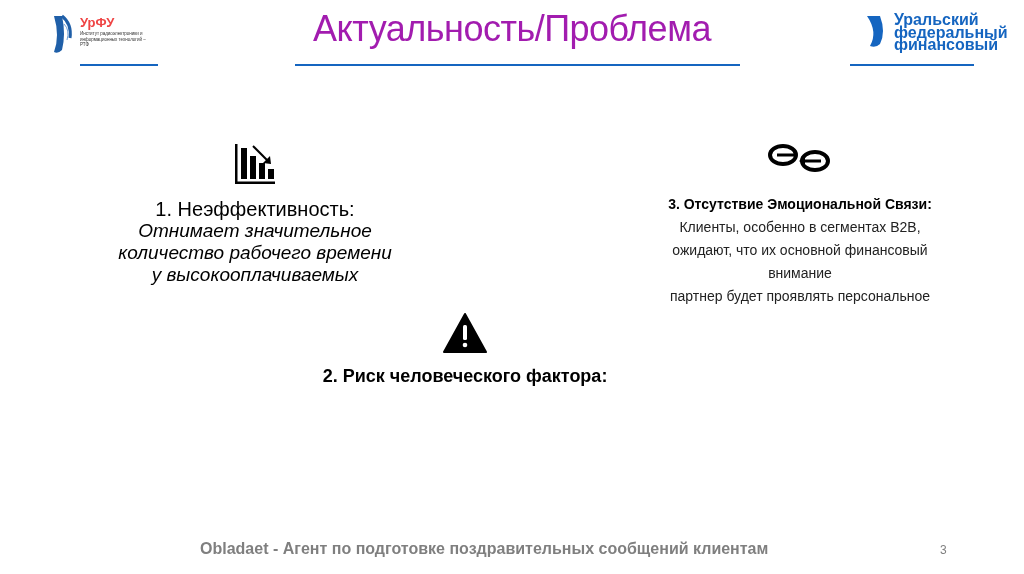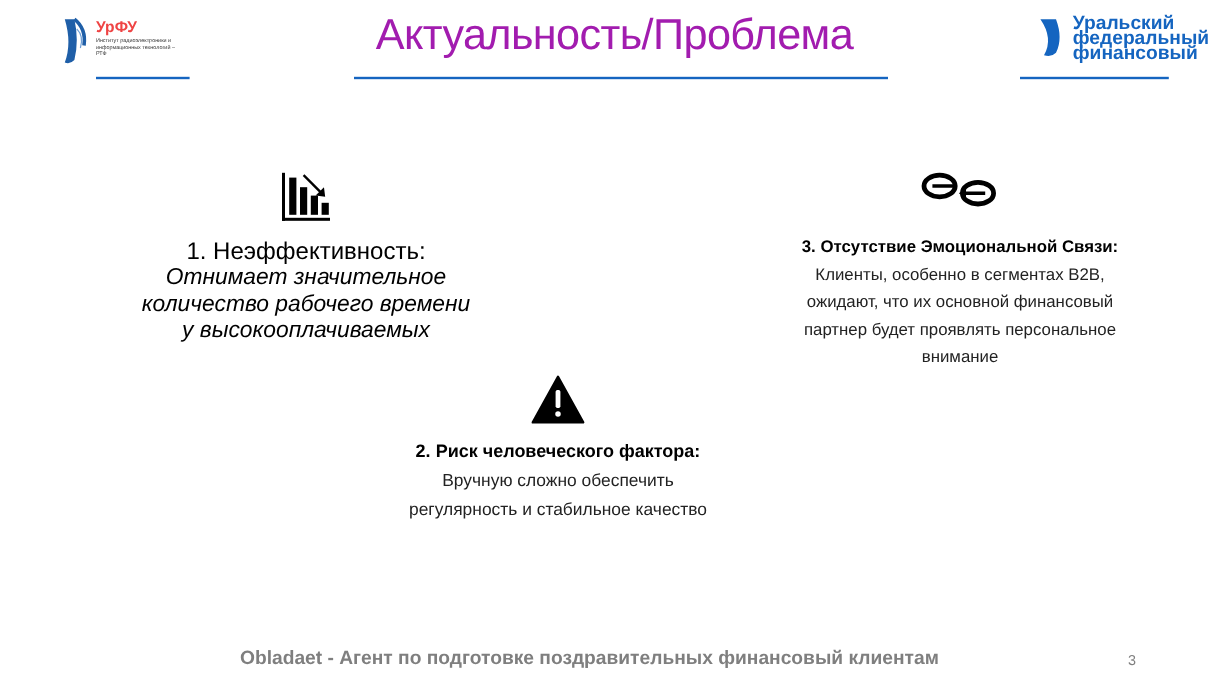--- a/index.html
+++ b/index.html
@@ -14,21 +14,21 @@
   .title{position:absolute;left:0;width:1024px;top:8px;text-align:center;font-size:36px;color:#a21caf;letter-spacing:-0.5px;}
   .rule{position:absolute;top:64px;height:2px;background:#1565c0;}
   .block{position:absolute;text-align:center;}
   .b1{left:90px;width:280px;top:142px;margin-left:25px;}
   .b1 .head{font-size:20px;font-weight:normal;line-height:22px;margin-top:8px;}
   .b1 .body{font-size:19px;line-height:22px;font-style:italic;}
   .b3{left:640px;width:320px;top:142px;}
   .b3 .head{font-size:14px;font-weight:bold;line-height:24px;margin-top:14px;}
   .b3 .body{font-size:14px;line-height:23px;color:#222;}
   .b2{left:310px;width:310px;top:312px;}
-  .b2 .head{font-size:15px;font-weight:bold;line-height:24px;margin-top:6px;}
+  .b2 .head{font-size:18px;font-weight:bold;line-height:24px;margin-top:6px;}
   .b2 .body{font-size:14.5px;line-height:24px;color:#222;}
   .footer{position:absolute;left:200px;top:540px;font-size:16px;font-weight:bold;color:#7f7f7f;}
   .pagenum{position:absolute;left:940px;top:543px;font-size:12px;color:#7f7f7f;}
 </style>
 </head>
 <body>
 
 <div class="logo-left">
   <svg class="mark" width="24" height="40" viewBox="0 0 24 40">
     <path d="M2 2 L10 2 Q14 20 10 36 Q6 40 2 38 Q8 22 2 2 Z" fill="#1f5fa8"></path>
@@ -76,32 +76,28 @@
     <ellipse cx="18" cy="13" rx="13" ry="9" fill="none" stroke="#000" stroke-width="4"></ellipse>
     <path d="M12 13 L30 13" stroke="#000" stroke-width="3"></path>
     <ellipse cx="50" cy="19" rx="13" ry="9" fill="none" stroke="#000" stroke-width="4"></ellipse>
     <path d="M38 19 L56 19" stroke="#000" stroke-width="3"></path>
     <path d="M34 19 L40 15 L40 23 Z" fill="#000"></path>
   </svg>
   <div class="head">3. Отсутствие Эмоциональной Связи:</div>
   <div class="body">
     <div>Клиенты, особенно в сегментах B2B,</div>
     <div>ожидают, что их основной финансовый</div>
+    <div>внимание</div>
     <div>партнер будет проявлять персональное</div>
-    <div>внимание</div>
   </div>
 </div>
 
 <div class="block b2">
   <svg width="46" height="42" viewBox="0 0 46 42">
     <path d="M23 2 L44 40 L2 40 Z" fill="#000" stroke="#000" stroke-width="2" stroke-linejoin="round"></path>
     <rect x="21" y="13" width="4" height="15" rx="1.5" fill="#fff"></rect>
     <circle cx="23" cy="33" r="2.3" fill="#fff"></circle>
   </svg>
   <div class="head">2. Риск человеческого фактора:</div>
-  <div class="body">
-    <div>Вручную сложно обеспечить</div>
-    <div>регулярность и стабильное качество</div>
-  </div>
 </div>
 
-<div class="footer">Obladaet - Агент по подготовке поздравительных финансовый клиентам</div>
+<div class="footer">Obladaet - Агент по подготовке поздравительных сообщений клиентам</div>
 <div class="pagenum">3</div>
 
 </body></html>

